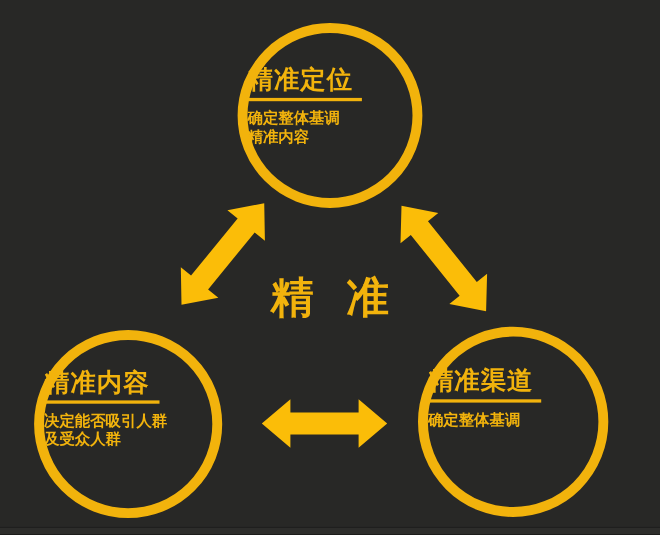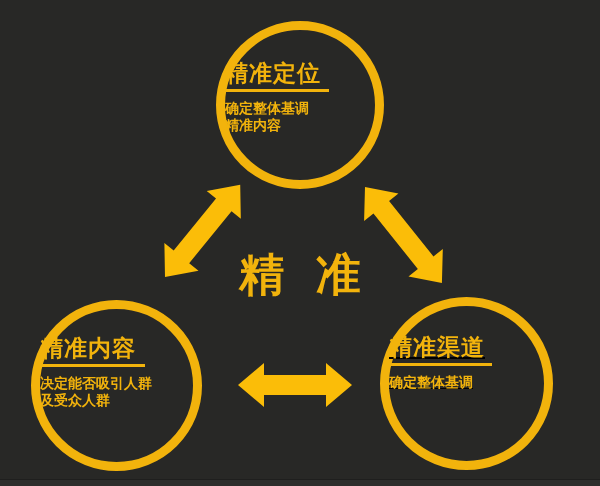--- a/index.html
+++ b/index.html
@@ -19,21 +19,21 @@
     position:absolute;
     box-sizing:border-box;
     border:9px solid var(--gold);
     border-radius:50%;
     display:flex;
     flex-direction:column;
     align-items:flex-start;
   }
   .node-top{ left:216px; top:21px;  width:168px; height:168px; padding-top:31px; }
   .node-left{ left:31px;  top:300px; width:171px; height:171px; padding-top:27px; }
-  .node-right{left:380px; top:297px; width:173px; height:173px; padding-top:29px;text-decoration:underline; }
+  .node-right{left:380px; top:297px; width:173px; height:173px; padding-top:29px; }
 
   .node-title{
     color:var(--gold);
     font-weight:bold;
     font-size:23px;
     line-height:1.05;
     letter-spacing:1px;
     white-space:nowrap;
   }
   .node-rule{
@@ -58,21 +58,21 @@
   .node-right .node-body{width:103px;}
   .node-line{white-space:nowrap;}
 
   .center-label{
     position:absolute;
     left:50%; top:252px;
     transform:translateX(-50%);
     padding-left:8px; 
     color:var(--gold);
     font-weight:bold;
-    font-size:45px;
+    font-size:39px;
     letter-spacing:8px;
     white-space:nowrap;
     line-height:1;
   }
 
   .arrows-layer{
     position:absolute;
     left:0; top:0;
     width:600px; height:486px;
     display:block;

